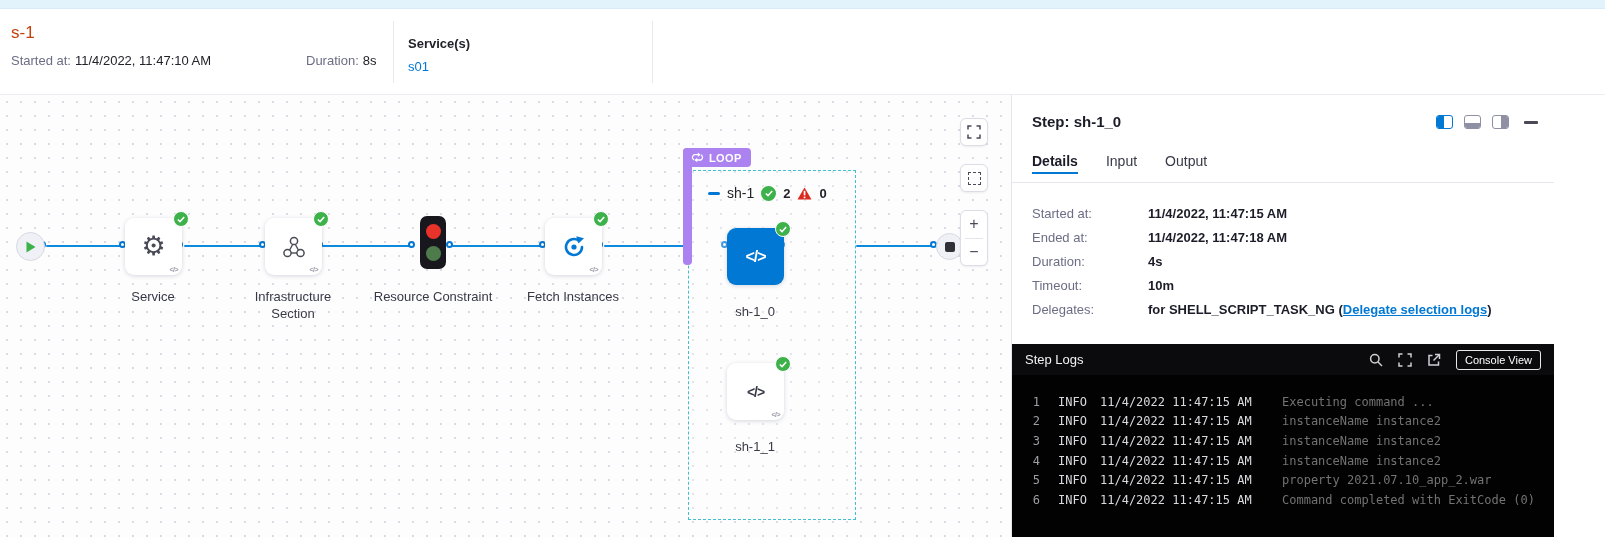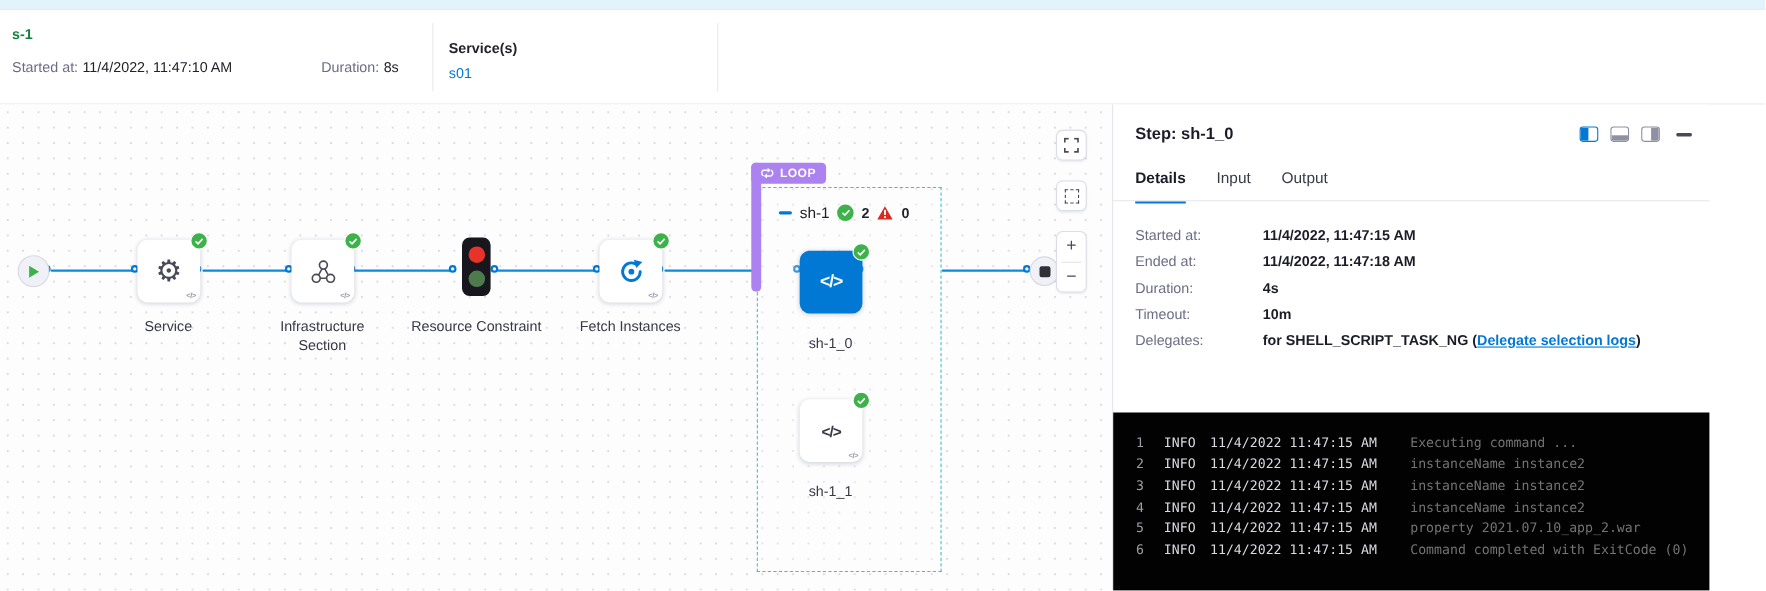--- a/index.html
+++ b/index.html
@@ -5,24 +5,24 @@
   *{box-sizing:border-box;margin:0;padding:0}
   html,body{background:#fff}
   body{font-family:"Liberation Sans",sans-serif;}
   .page{position:relative;width:1605px;height:537px;overflow:hidden;background:#fff;}
 
   
   .top-strip{position:absolute;top:0;left:0;right:0;height:9px;background:#e3f3fc;border-bottom:1px solid #d7edf9;}
 
   
   .exec-header{position:absolute;top:9px;left:0;right:0;height:86px;background:#fff;border-bottom:1px solid #ececf2;}
-  .eh-title{position:absolute;left:11px;top:14px;font-size:13px;font-weight:bold;color:#15803d;}
+  .eh-title{position:absolute;left:11px;top:14px;font-size:17px;font-weight:normal;color:#c2410c;}
   .eh-row{position:absolute;left:11px;top:44px;font-size:13px;color:#6b6d85;}
   .eh-row .val{color:#22222a;margin-left:4px;}
-  .eh-duration{position:absolute;left:292px;top:44px;font-size:13px;color:#6b6d85;}
+  .eh-duration{position:absolute;left:306px;top:44px;font-size:13px;color:#6b6d85;}
   .eh-duration .val{color:#22222a;margin-left:4px;}
   .v-div{position:absolute;top:12px;width:1px;height:62px;background:#e8e9ef;}
   .eh-block{position:absolute;top:27px;}
   .eh-block .blk-label{font-size:13px;font-weight:600;color:#22222a;}
   .eh-block .blk-link{display:inline-block;margin-top:8px;font-size:13px;color:#0278d5;text-decoration:none;cursor:pointer;text-align:center;}
 
   
   .canvas{position:absolute;top:95px;left:0;width:1011px;height:442px;background:#fdfdfe;
     background-image:radial-gradient(circle,#d9dce4 1px,transparent 1.3px);
     background-size:14px 14px;}
@@ -76,21 +76,21 @@
   .panel-title{position:absolute;left:20px;top:18px;font-size:15px;font-weight:600;color:#1c1c28;}
   .panel-view-icons{position:absolute;right:16px;top:20px;display:flex;align-items:center;gap:11px;}
   .pi{width:17px;height:14px;border:1.5px solid #8f90a3;border-radius:3px;position:relative;overflow:hidden;cursor:pointer;background:#fff;}
   .pi.pi-active{border-color:#0278d5;}
   .pi-fill-left{position:absolute;left:0;top:0;bottom:0;width:45%;background:#0278d5;}
   .pi-fill-bottom{position:absolute;left:0;right:0;bottom:0;height:45%;background:#8f90a3;}
   .pi-fill-right{position:absolute;right:0;top:0;bottom:0;width:45%;background:#8f90a3;}
   .pi-min{width:14px;height:3px;background:#4a4a57;border-radius:1px;margin-left:4px;cursor:pointer;}
 
   .tabs{position:absolute;left:20px;top:58px;display:flex;gap:28px;}
-  .tab{font-size:14px;color:#383946;padding-bottom:14px;cursor:pointer;}
+  .tab{font-size:14px;color:#383946;padding-bottom:3px;cursor:pointer;}
   .tab.active{font-weight:bold;color:#1c1c28;border-bottom:2.5px solid #0278d5;}
   .tabs-divider{position:absolute;left:0;right:0;top:87px;height:1px;background:#e7e8ee;}
 
   .details{position:absolute;left:20px;top:112px;right:16px;}
   .d-row{display:flex;margin-bottom:10px;font-size:13px;line-height:14px;}
   .d-label{width:116px;color:#6b6d85;flex-shrink:0;}
   .d-value{color:#1c1c28;font-weight:600;}
   .blue-link{color:#0278d5;text-decoration:underline;cursor:pointer;font-weight:600;}
 
   .logs-header{position:absolute;left:0;right:0;top:249px;height:31px;background:#0b0b0e;
@@ -319,20 +319,44 @@
         <span class="d-value">10m</span>
       </div>
       <div class="d-row">
         <span class="d-label">Delegates:</span>
         <span class="d-value">
           <span>for SHELL_SCRIPT_TASK_NG (</span><a class="blue-link">Delegate selection logs</a><span>)</span>
         </span>
       </div>
     </div>
 
+    <div class="logs-header">
+      <span class="logs-title">Step Logs</span>
+      <div class="logs-actions">
+        <span class="log-icon-btn">
+          <svg width="14" height="14" viewBox="0 0 14 14">
+            <circle cx="5.8" cy="5.8" r="4.2" fill="none" stroke="#cfcfd6" stroke-width="1.5"></circle>
+            <line x1="9" y1="9" x2="13" y2="13" stroke="#cfcfd6" stroke-width="1.5"></line>
+          </svg>
+        </span>
+        <span class="log-icon-btn">
+          <svg width="14" height="14" viewBox="0 0 14 14">
+            <path d="M1 4.5 V1 H4.5 M9.5 1 H13 V4.5 M13 9.5 V13 H9.5 M4.5 13 H1 V9.5" fill="none" stroke="#cfcfd6" stroke-width="1.5"></path>
+          </svg>
+        </span>
+        <span class="log-icon-btn">
+          <svg width="14" height="14" viewBox="0 0 14 14">
+            <path d="M5.5 2.5 H2 V12 H11.5 V8.5" fill="none" stroke="#cfcfd6" stroke-width="1.5"></path>
+            <path d="M8 1.5 H12.5 V6" fill="none" stroke="#cfcfd6" stroke-width="1.5"></path>
+            <line x1="12.5" y1="1.5" x2="6.5" y2="7.5" stroke="#cfcfd6" stroke-width="1.5"></line>
+          </svg>
+        </span>
+        <button class="console-btn">Console View</button>
+      </div>
+    </div>
 
     <div class="logs-body">
       <div class="log-line">
         <span class="ln">1</span>
         <span class="lv">INFO</span>
         <span class="lt">11/4/2022 11:47:15 AM</span>
         <span class="lm">Executing command ...</span>
       </div>
       <div class="log-line">
         <span class="ln">2</span>

